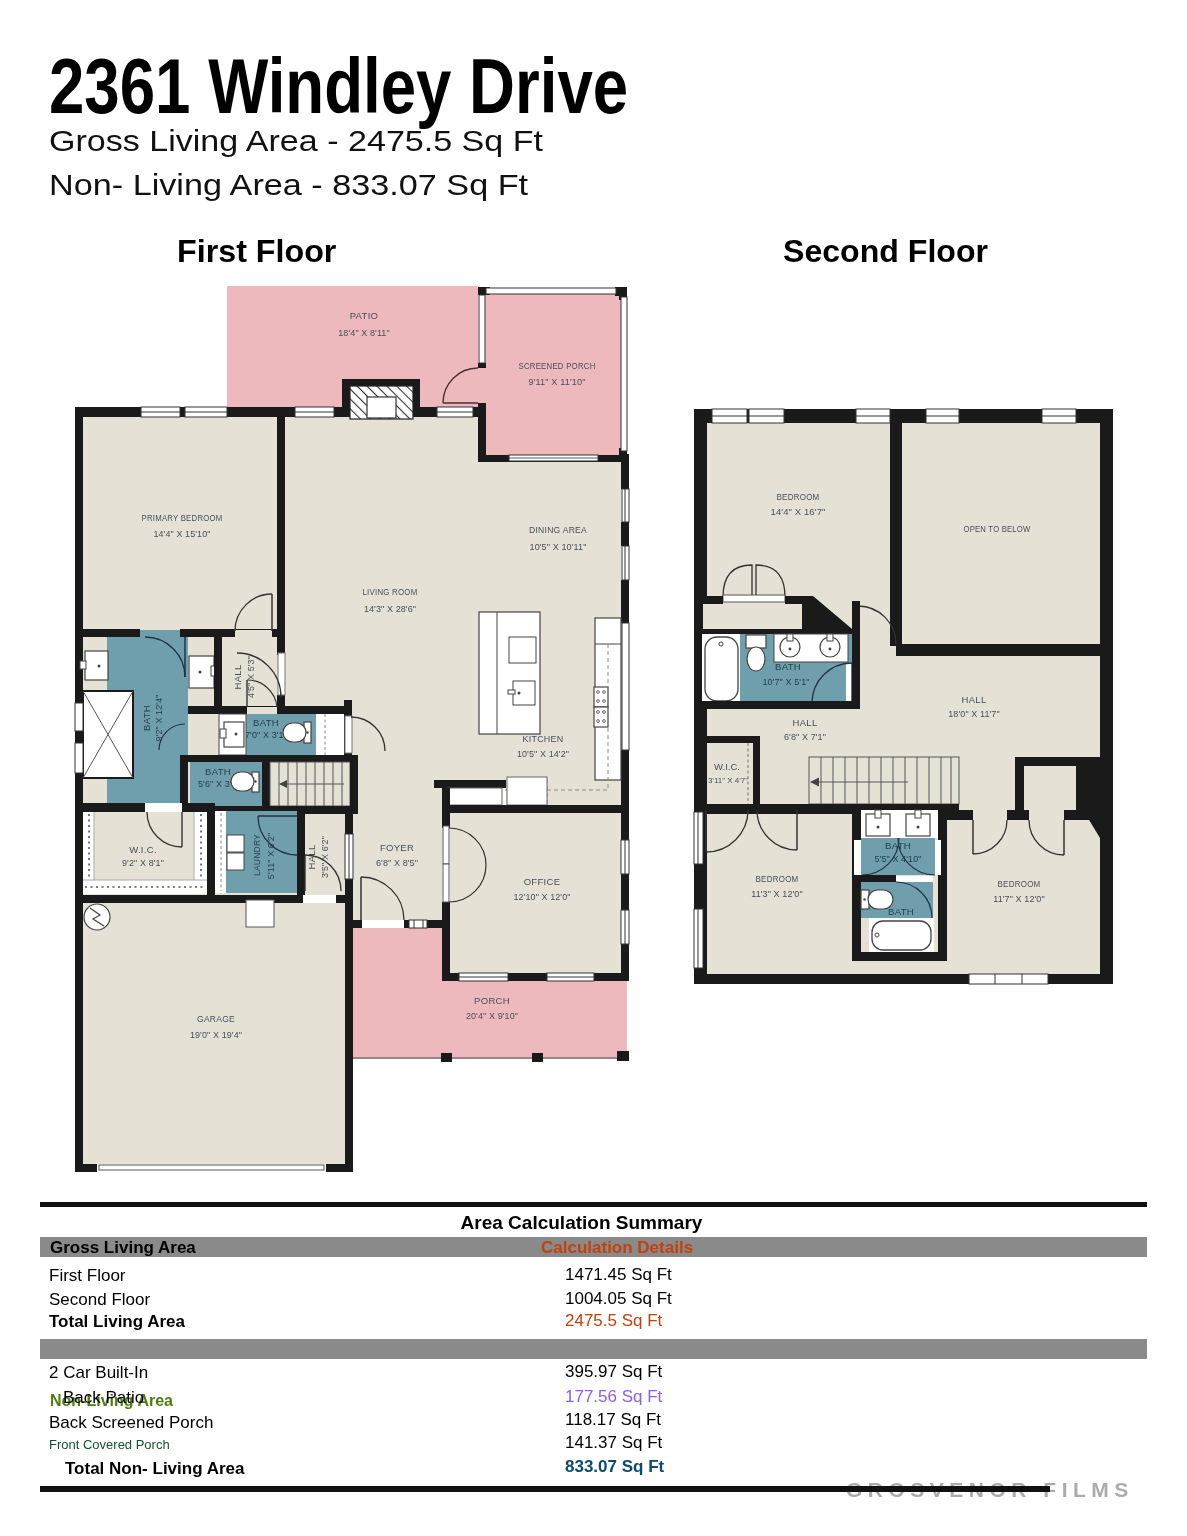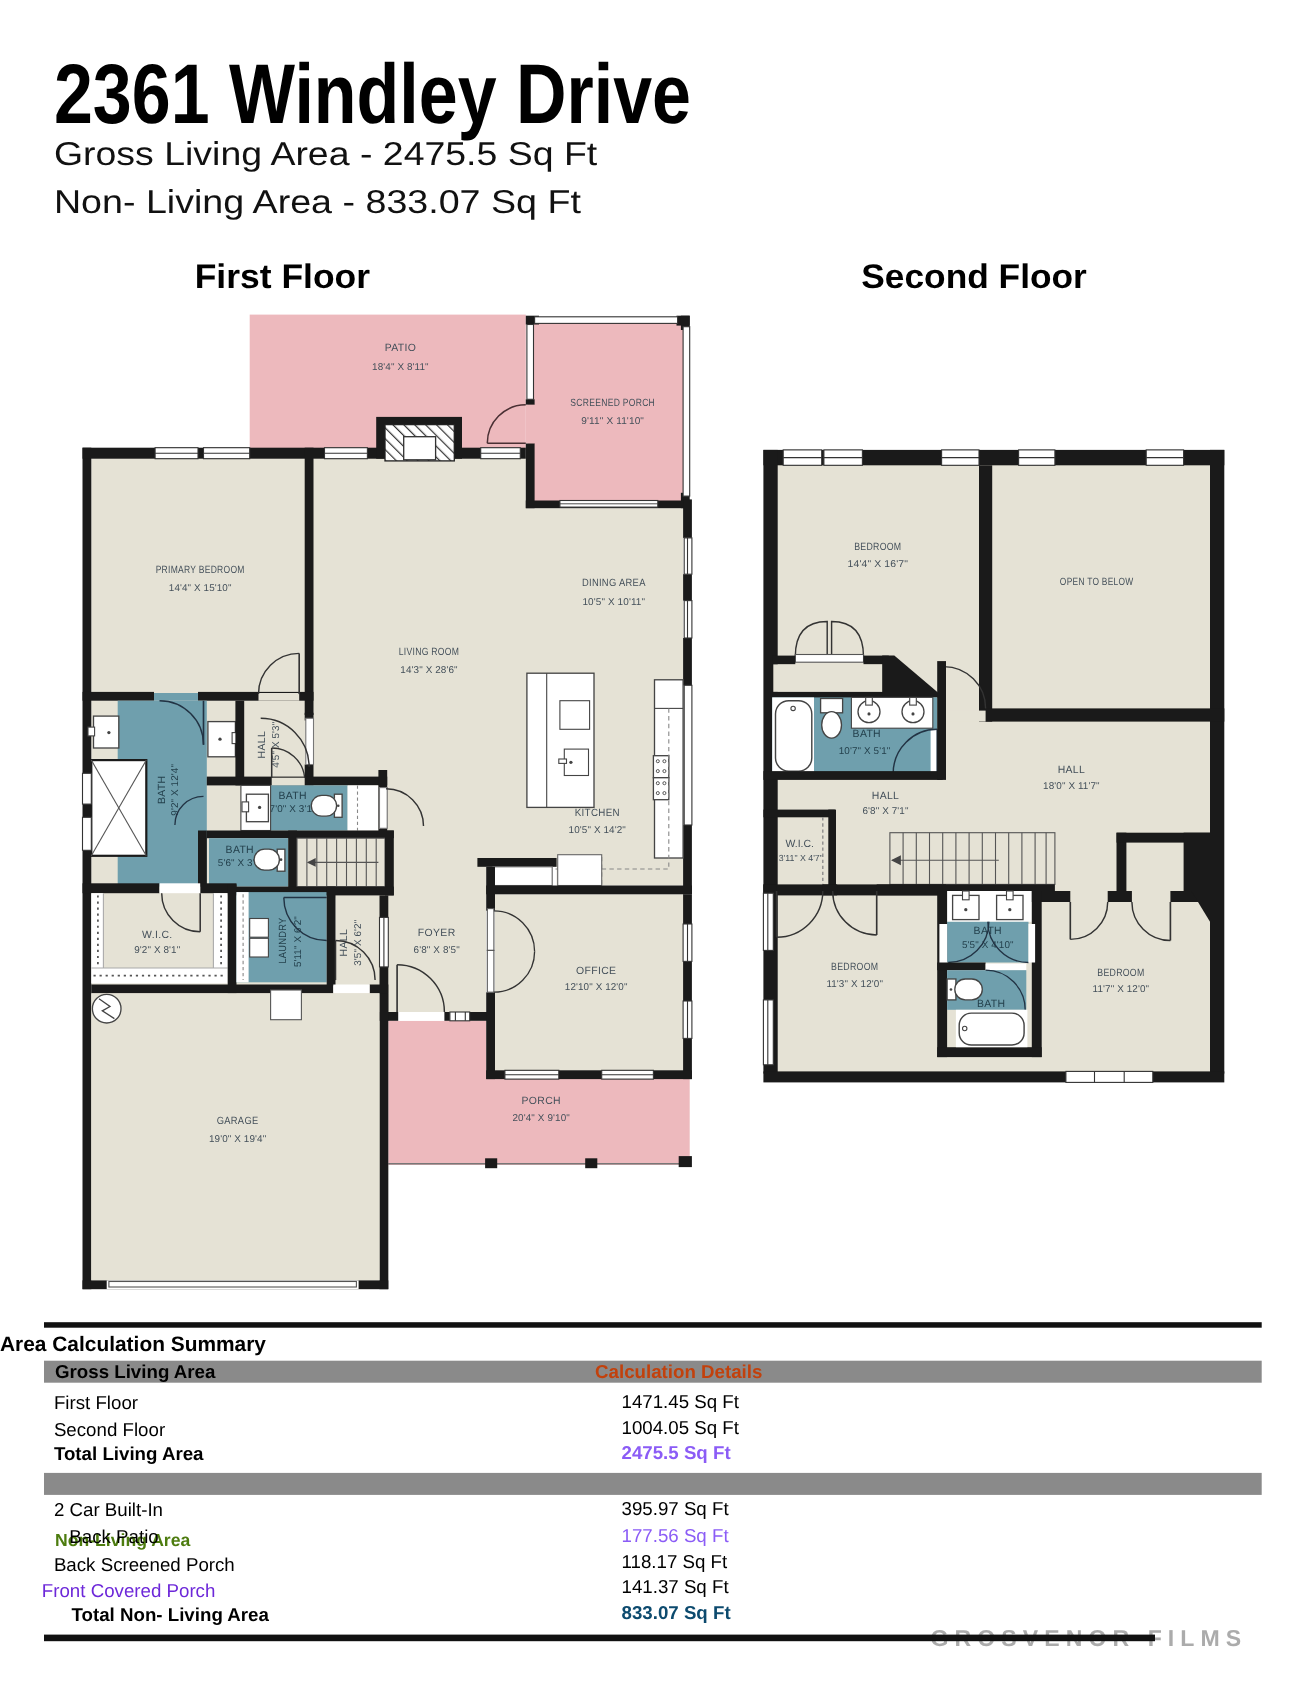--- a/index.html
+++ b/index.html
@@ -779,48 +779,48 @@
         <rect x="869" y="918" width="65" height="34" fill="#fff"></rect>
 <text class="rd tealtx" x="905" y="929">5'5" X 5'2"</text>
 <rect x="872" y="921" width="59" height="29" rx="11" fill="#fff" stroke="#444" stroke-width="1.3"></rect>
 <circle cx="877" cy="935" r="2" fill="none" stroke="#444" stroke-width="1"></circle>
       </g>
 </g>
 </svg>
 
 <div class="t" style="left:40px;top:1202px;width:1107px;height:5px;background:#111"></div>
 
-<div class="t" style="left:0;top:1212px;width:1163px;font-size:19px;font-weight:bold;color:#000">Area Calculation Summary</div>
+<div class="t" style="left:0;top:1212px;width:1163px;text-align:center;font-size:19px;font-weight:bold;color:#000">Area Calculation Summary</div>
 
 <div class="t" style="left:40px;top:1237px;width:1107px;height:20px;background:#8a8a8a"></div>
 <div class="t" style="left:50px;top:1238px;font-size:17px;font-weight:bold;color:#000">Gross Living Area</div>
 <div class="t" style="left:541px;top:1238px;font-size:17px;font-weight:bold;color:#c2410c">Calculation Details</div>
 
 <div class="t" style="left:49px;top:1266px;font-size:17px;color:#000">First Floor</div>
 <div class="t" style="left:565px;top:1265px;font-size:17px;color:#000000">1471.45 Sq Ft</div>
 
 <div class="t" style="left:49px;top:1290px;font-size:17px;color:#000">Second Floor</div>
 <div class="t" style="left:565px;top:1289px;font-size:17px;color:#000">1004.05 Sq Ft</div>
 
 <div class="t" style="left:49px;top:1312px;font-size:17px;font-weight:bold;color:#000">Total Living Area</div>
-<div class="t" style="left:565px;top:1311px;font-size:17px;font-weight:bold;color:#8b5cf6">2475.5 Sq Ft</div>
+<div class="t" style="left:565px;top:1311px;font-size:17px;font-weight:normal;color:#c2410c">2475.5 Sq Ft</div>
 
 <div class="t" style="left:40px;top:1339px;width:1107px;height:20px;background:#8a8a8a"></div>
 <div class="t" style="left:50px;top:1392px;font-size:16px;font-weight:bold;color:#4d7c0f">Non-Living Area</div>
 
 <div class="t" style="left:49px;top:1363px;font-size:17px;color:#000">2 Car Built-In</div>
 <div class="t" style="left:565px;top:1362px;font-size:17px;color:#000">395.97 Sq Ft</div>
 
 <div class="t" style="left:63px;top:1388px;font-size:17px;color:#000">Back Patio</div>
 <div class="t" style="left:565px;top:1387px;font-size:17px;color:#8b5cf6">177.56 Sq Ft</div>
 
 <div class="t" style="left:49px;top:1413px;font-size:17px;color:#000">Back Screened Porch</div>
 <div class="t" style="left:565px;top:1410px;font-size:17px;color:#000">118.17 Sq Ft</div>
 
-<div class="t" style="left:38px;top:1437px;font-size:17px;color:#6d28d9">Front Covered Porch</div>
+<div class="t" style="left:49px;top:1437px;font-size:13px;color:#14532d">Front Covered Porch</div>
 <div class="t" style="left:565px;top:1433px;font-size:17px;color:#000">141.37 Sq Ft</div>
 
 <div class="t" style="left:65px;top:1459px;;font-size:17px;font-weight:bold;color:#000">Total Non- Living Area</div>
 <div class="t" style="left:565px;top:1457px;font-size:17px;font-weight:bold;color:#0c4a6e">833.07 Sq Ft</div>
 
 <div class="t" style="left:846px;top:1478px;font-size:21px;font-weight:bold;color:#909090;letter-spacing:5.5px;opacity:.75">GROSVENOR FILMS</div>
 
 <div class="t" style="left:40px;top:1486px;width:1010px;height:6px;background:#111"></div>
 
 </body></html>

